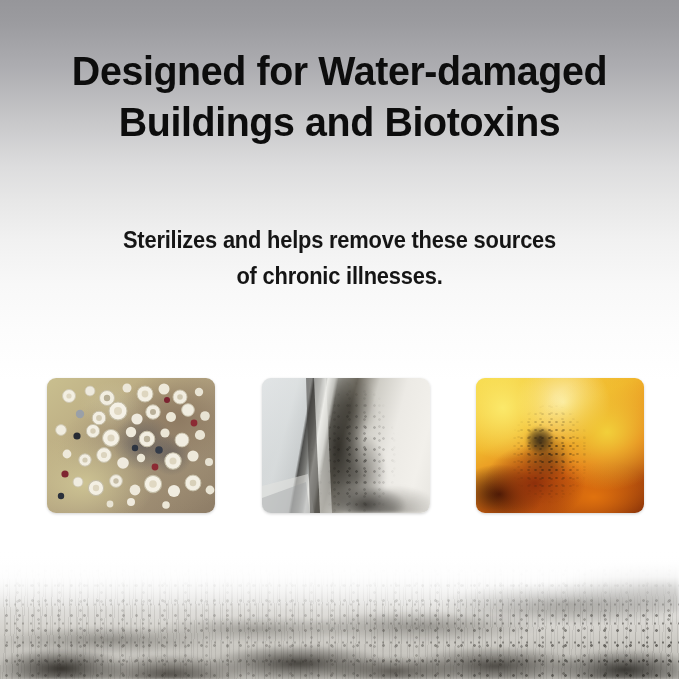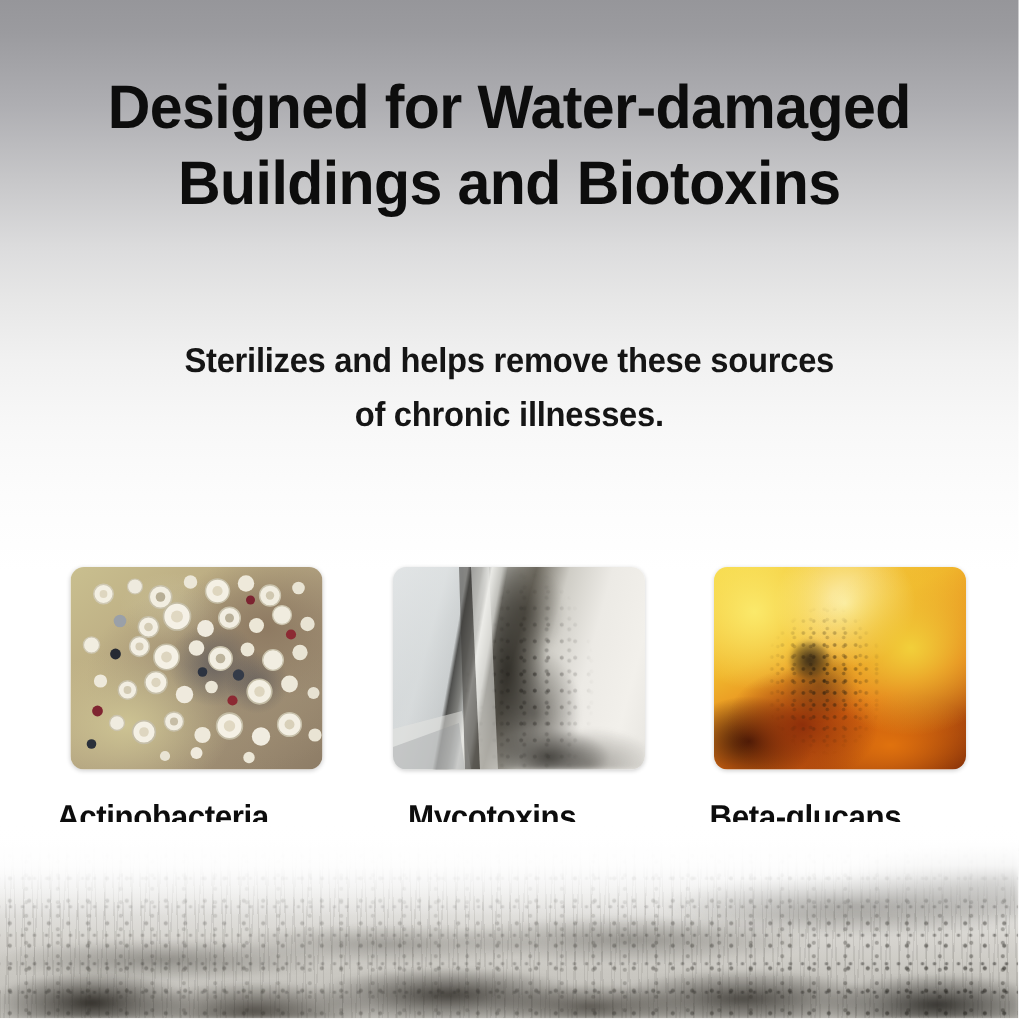--- a/index.html
+++ b/index.html
@@ -369,25 +369,20 @@
     </div>
 
     <div class="card">
       <div class="layer spore-base"></div>
       <div class="layer spore-core soft-blur"></div>
       <div class="layer spore-speckle"></div>
     </div>
 
   </div>
 
-  <div class="labels">
-    <div class="label label-1">Actinobacteria</div>
-    <div class="label label-2">Mycotoxins</div>
-    <div class="label label-3">Beta-glucans</div>
-  </div>
 
   <div class="mold-band">
     <div class="band-wall"></div>
     <div class="band-l band-dark-2 soft-blur"></div>
     <div class="band-l band-dark-1 soft-blur"></div>
     <div class="band-l band-streaks"></div>
     <div class="band-l band-speckle"></div>
     <div class="band-l band-topfade"></div>
   </div>
 

